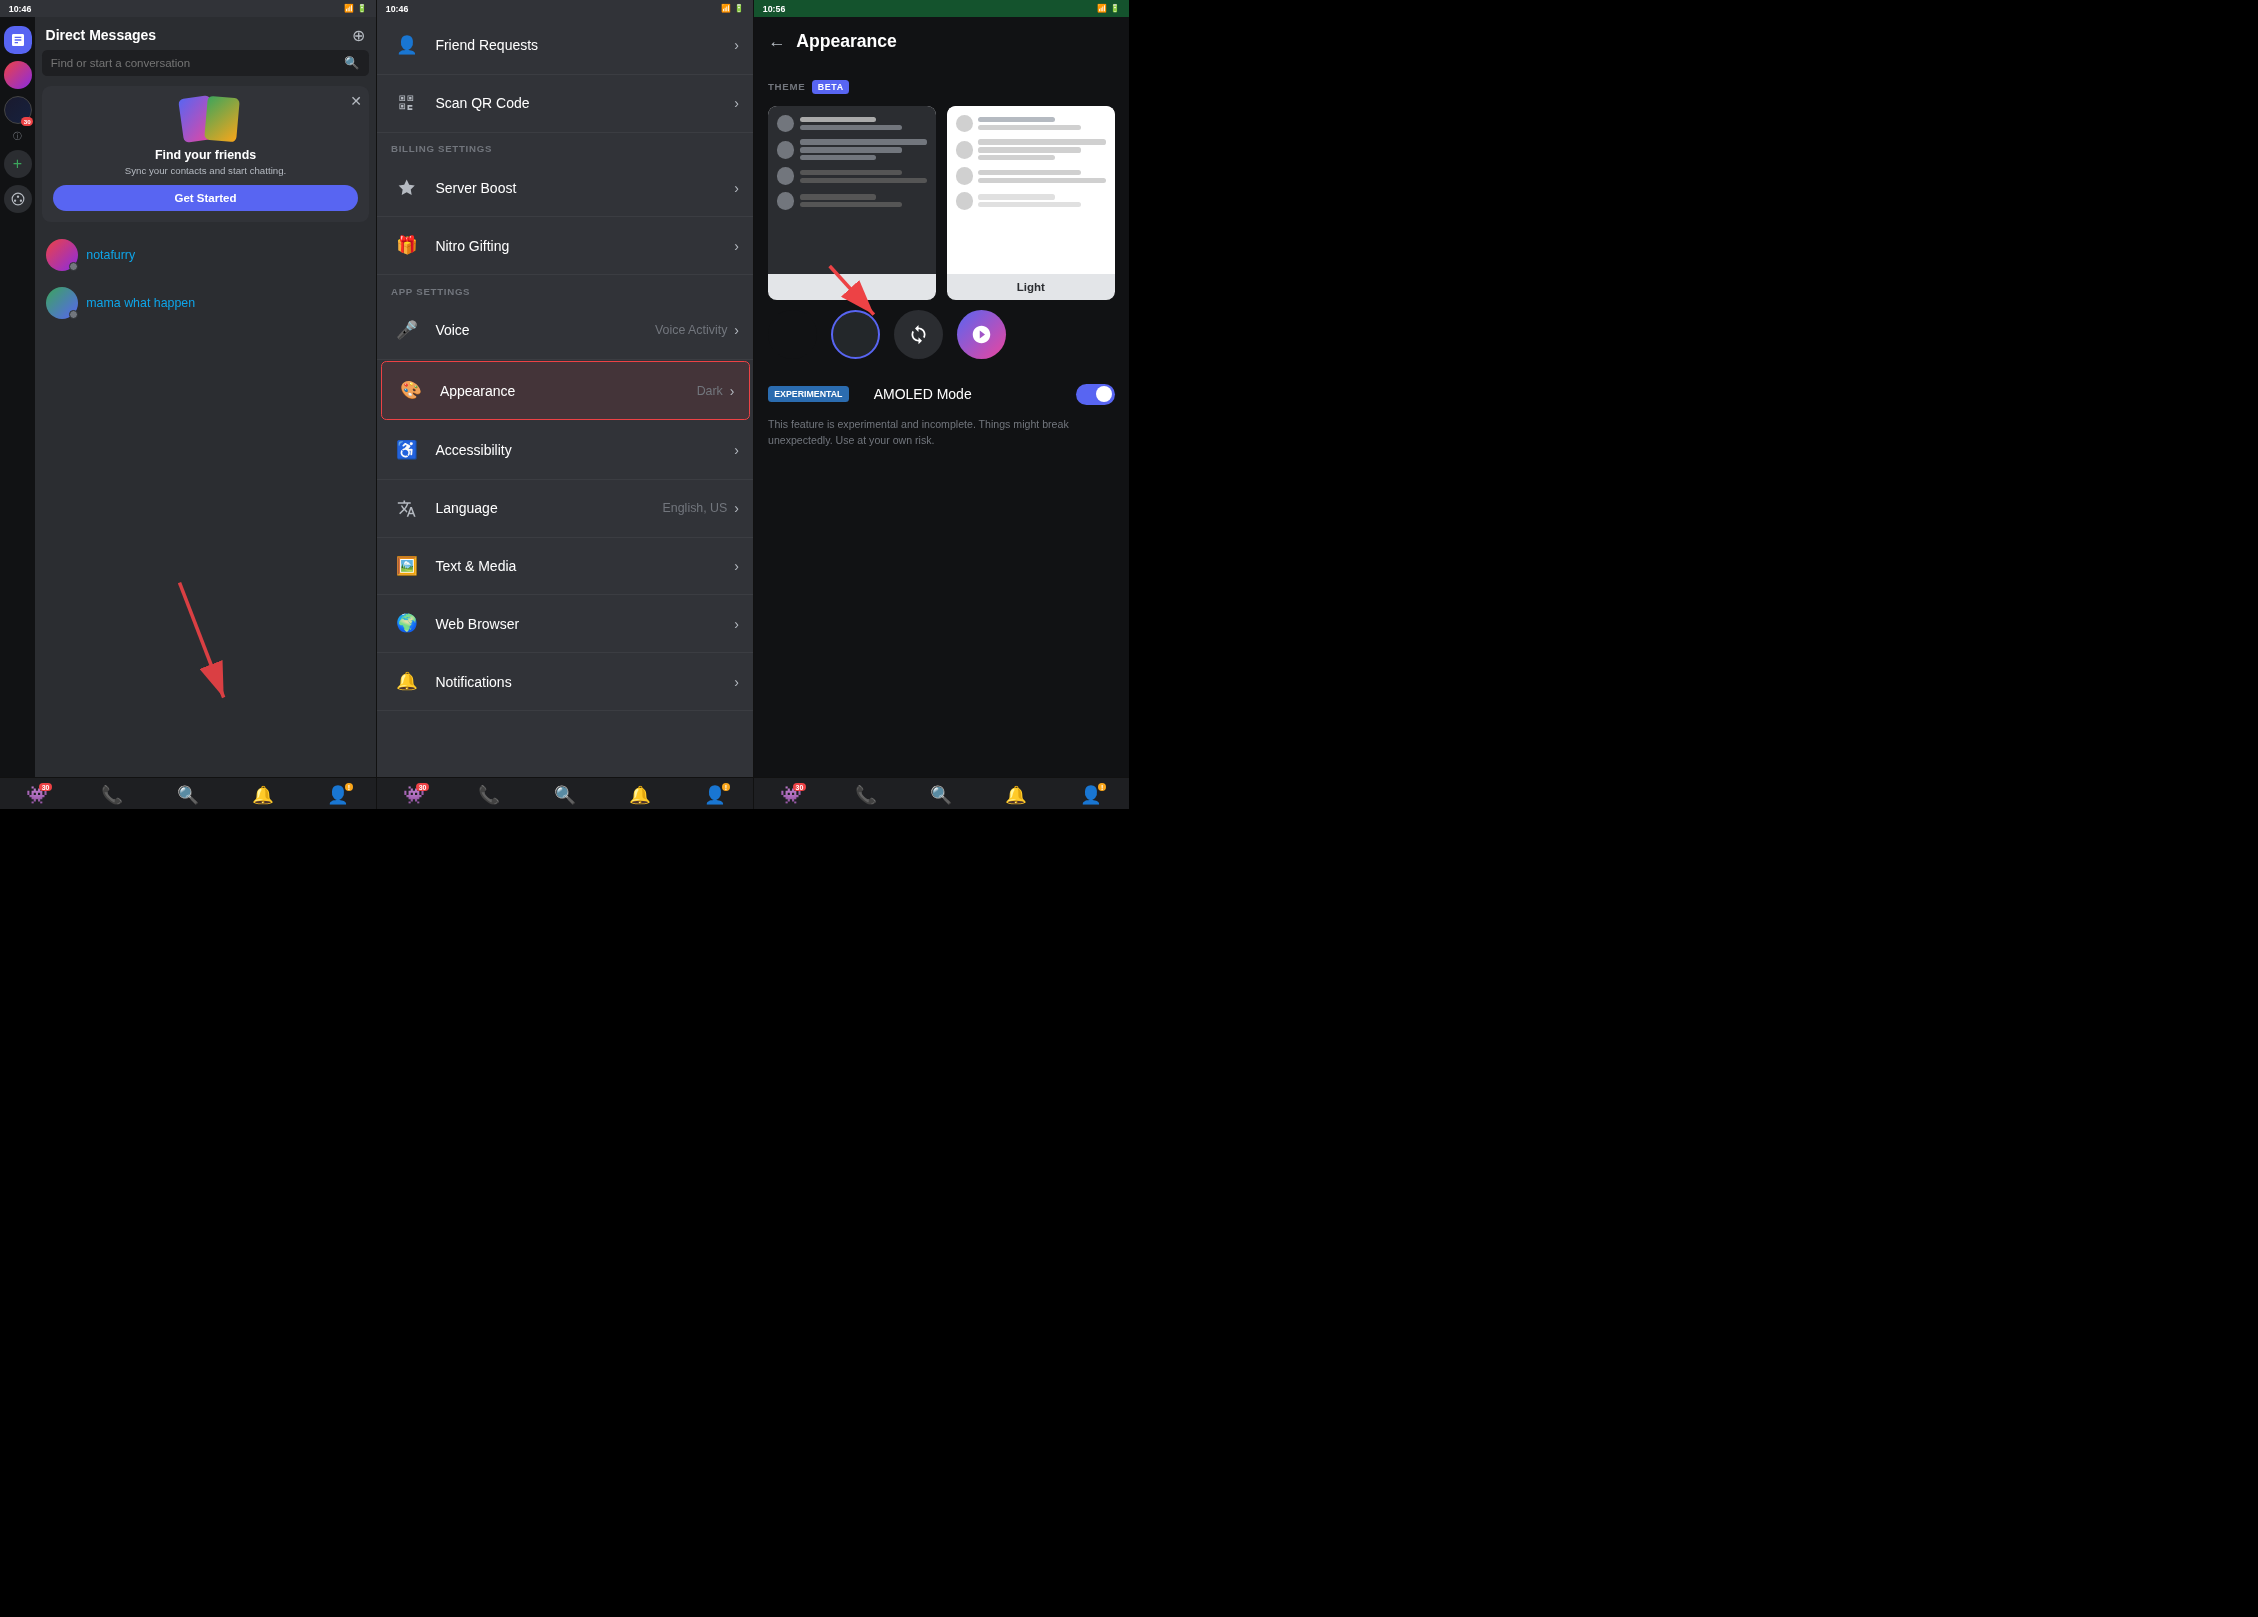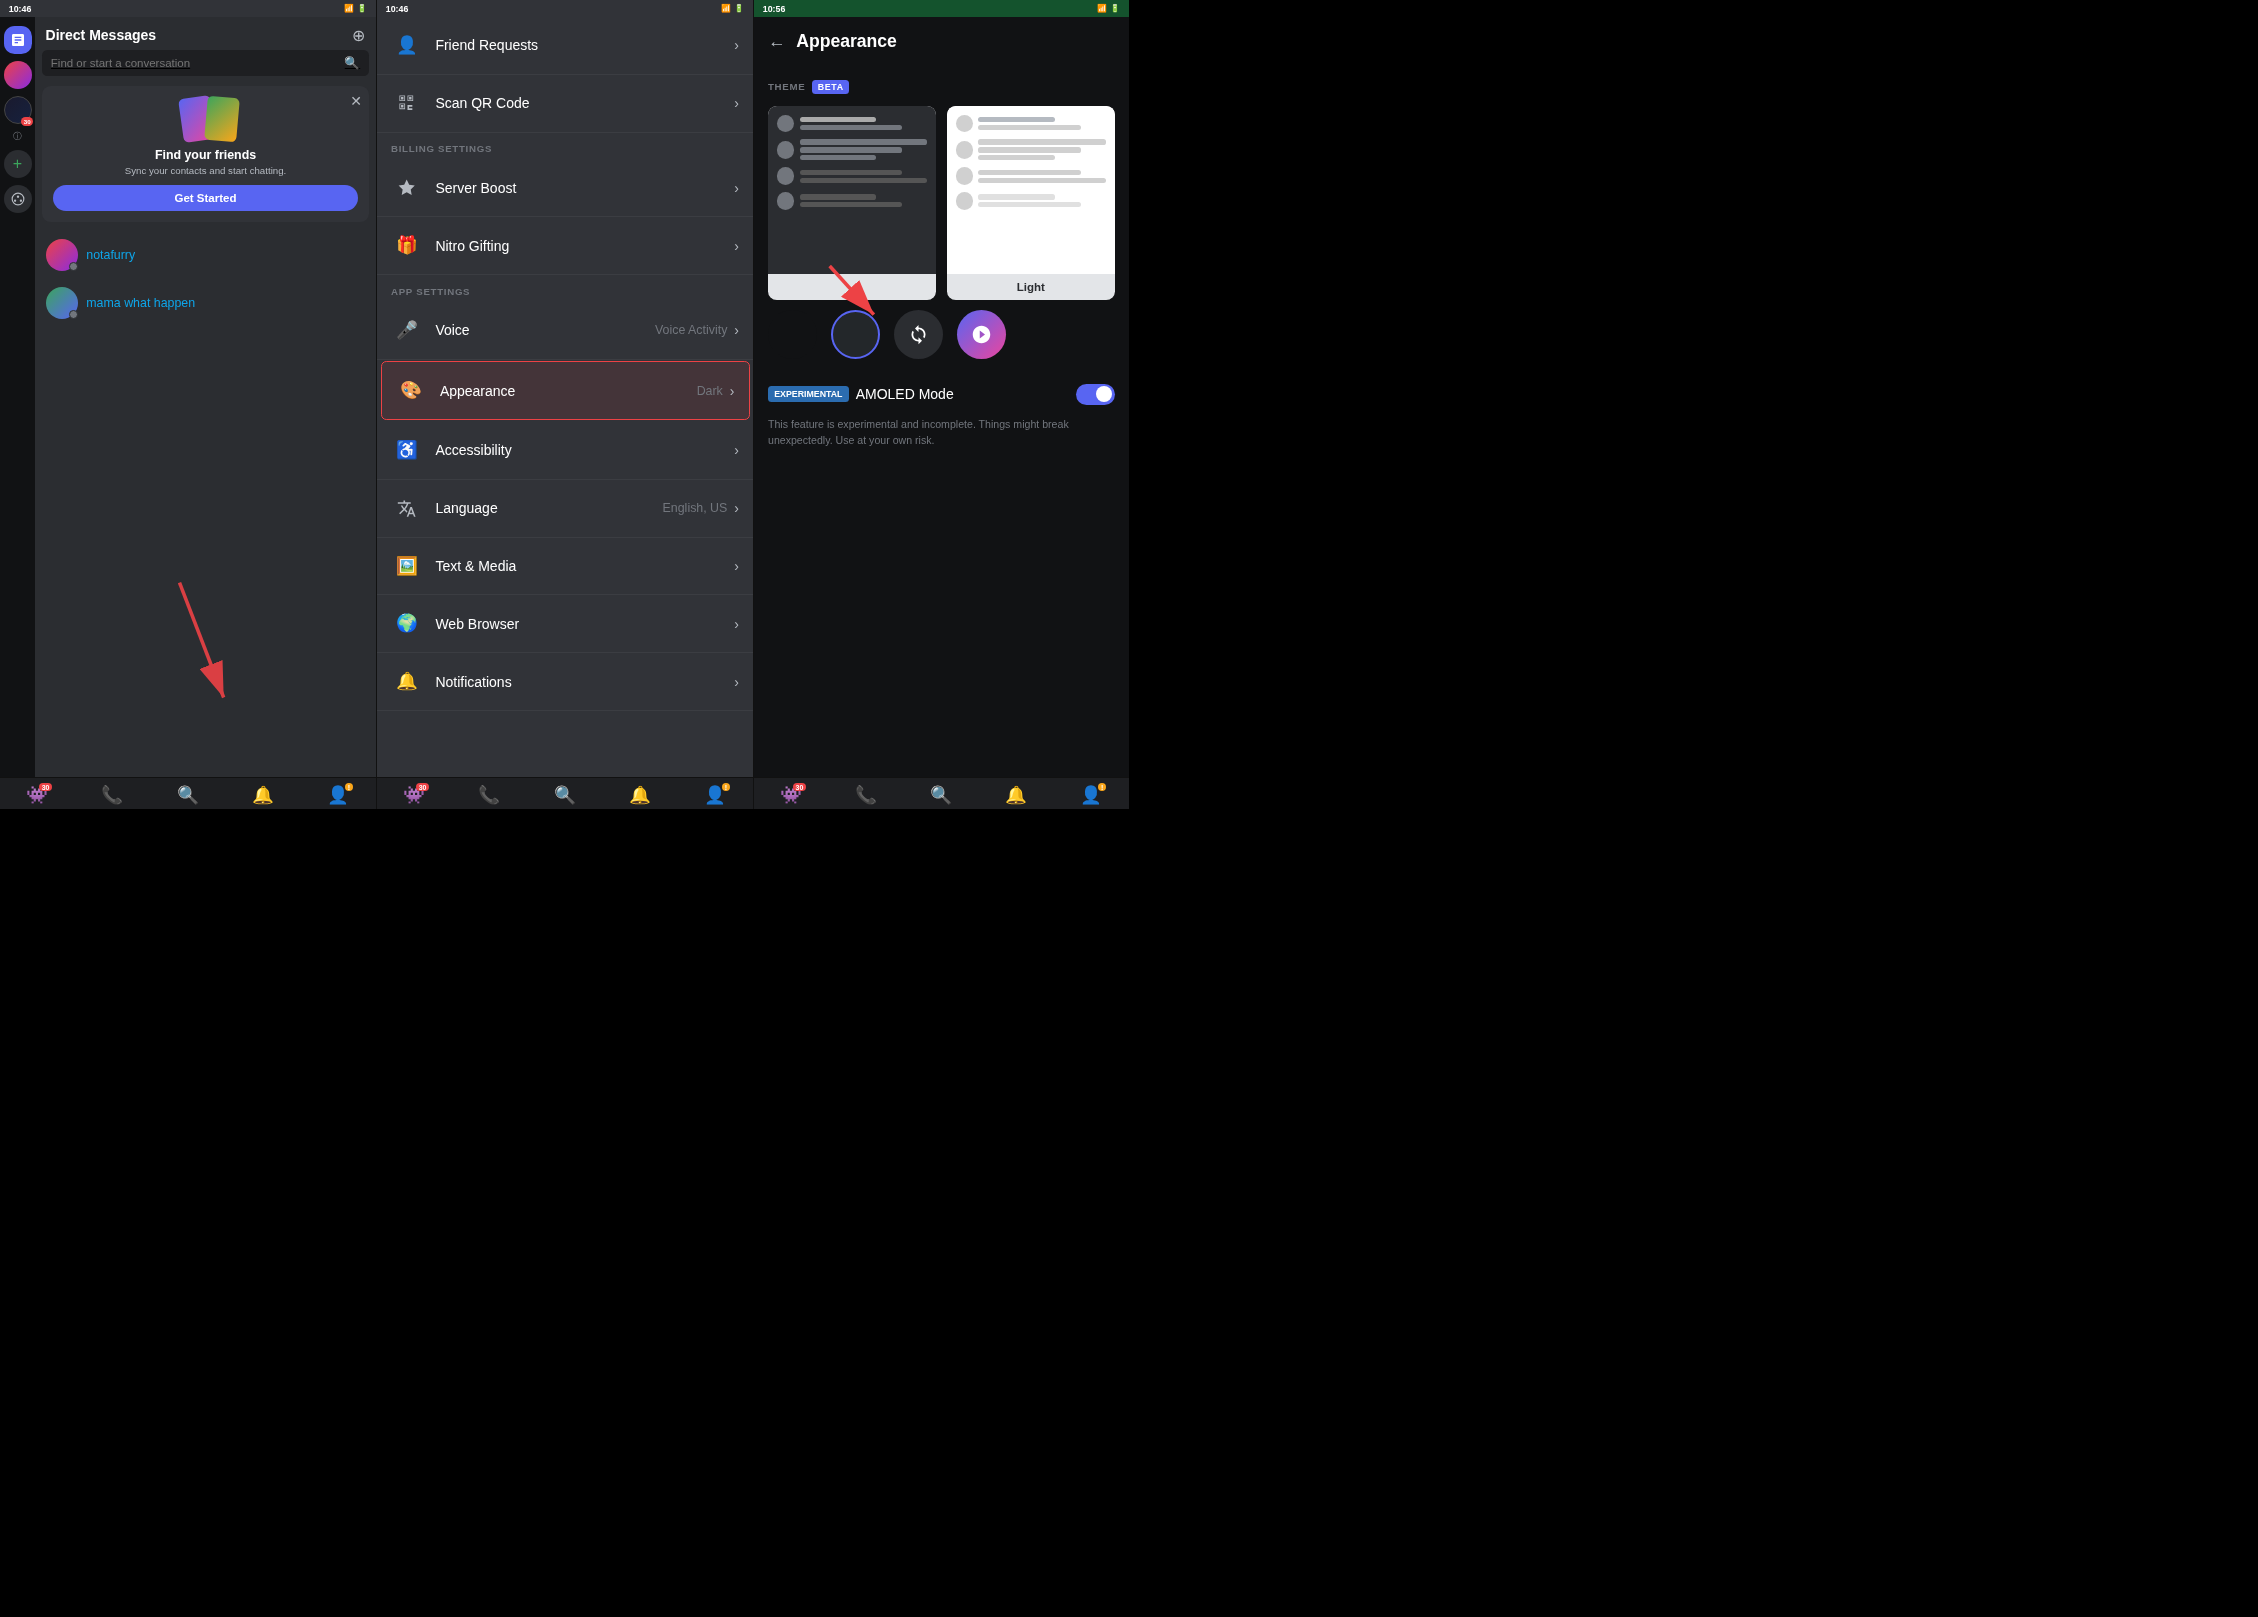--- a/index.html
+++ b/index.html
@@ -105,21 +105,20 @@
       cursor: pointer;
     }
     .search-bar {
       margin: 0 7px 7px;
       background: #1e1f22;
       border-radius: 5.3px;
       display: flex;
       align-items: center;
       padding: 5.3px 8.8px;
       gap: 23px;
-      text-decoration: underline;
     }
     .search-input {
       background: none;
       border: none;
       outline: none;
       color: #72767d;
       font-size: 11.5px;
       flex: 1;
     }
     .search-icon {
@@ -436,20 +435,21 @@
       font-size: 8.8px;
       font-weight: 700;
       padding: 2.6px 6.2px;
       border-radius: 3.5px;
       margin-right: 7px;
     }
     .amoled-row {
       display: flex;
       align-items: center;
       padding: 7px 0;
+      gap: 18px;
     }
     .amoled-label {
       font-size: 14px;
       color: #fff;
       flex: 1;
     }
     .toggle {
       width: 39px;
       height: 21px;
       border-radius: 10.6px;

